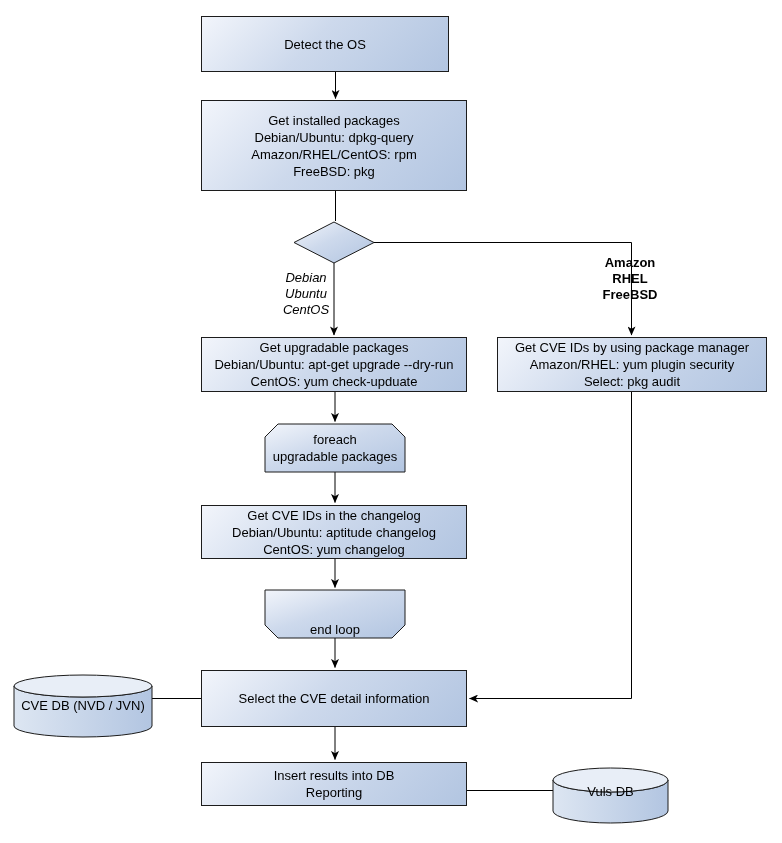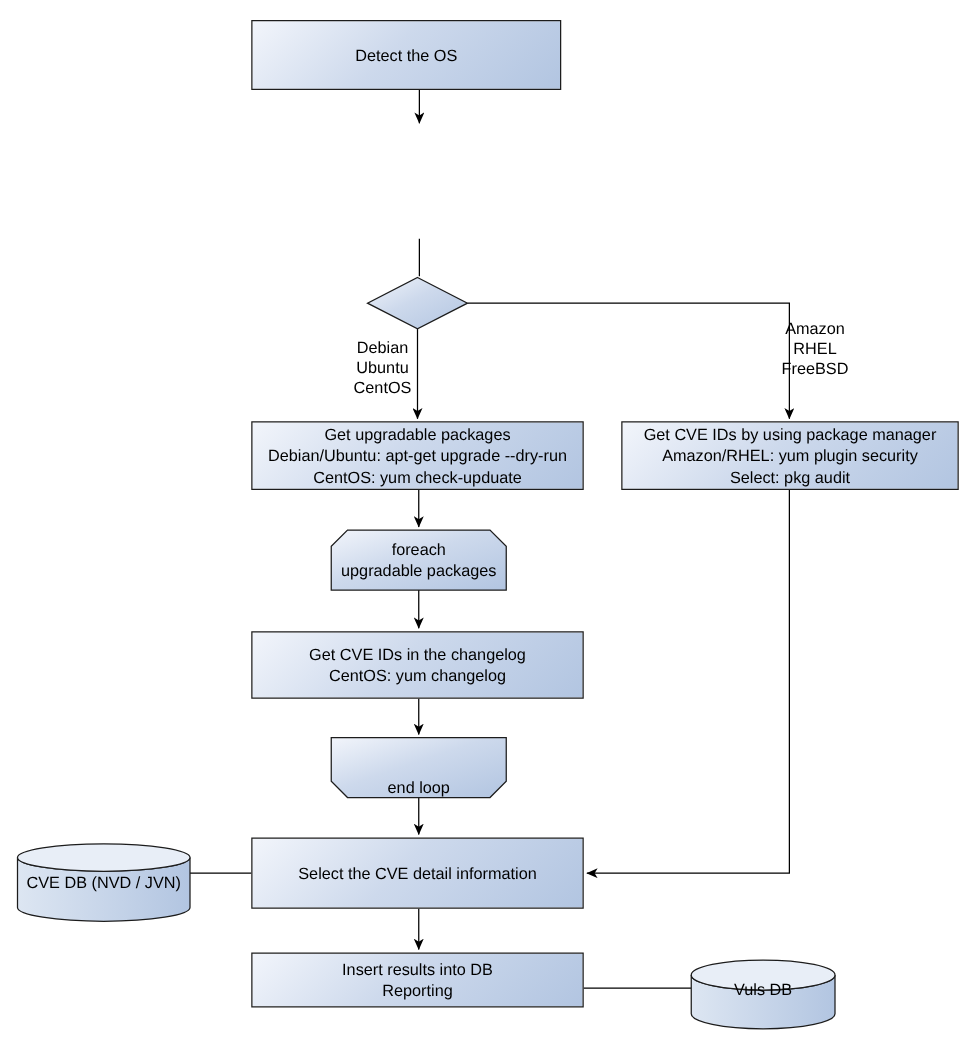--- a/index.html
+++ b/index.html
@@ -67,40 +67,47 @@
     <ellipse cx="83" cy="686" rx="69" ry="11" fill="#e8eef7" stroke="#1c1c1c"></ellipse>
 
     <path d="M553,780 L553,811 A57.5,12 0 0 0 668,811 L668,780 A57.5,12 0 0 1 553,780 Z" fill="url(#gradCyl)" stroke="#1c1c1c"></path>
     <ellipse cx="610.5" cy="780" rx="57.5" ry="12" fill="#e8eef7" stroke="#1c1c1c"></ellipse>
   </svg>
 
   <div class="node rect" style="left:201px;top:16px;width:248px;height:56px;">
     <span class="line">Detect the OS</span>
   </div>
 
+  <div class="node rect" style="left:201px;top:100px;width:266px;height:91px;">
+    <span class="line">Get installed packages</span>
+    <span class="line">Debian/Ubuntu: dpkg-query</span>
+    <span class="line">Amazon/RHEL/CentOS: rpm</span>
+    <span class="line">FreeBSD: pkg</span>
+  </div>
 
   <div class="node rect" style="left:201px;top:337px;width:266px;height:55px;">
     <span class="line">Get upgradable packages</span>
     <span class="line">Debian/Ubuntu: apt-get upgrade --dry-run</span>
     <span class="line">CentOS: yum check-upduate</span>
   </div>
 
   <div class="node rect" style="left:497px;top:337px;width:270px;height:55px;">
     <span class="line">Get CVE IDs by using package manager</span>
     <span class="line">Amazon/RHEL: yum plugin security</span>
     <span class="line">Select: pkg audit</span>
   </div>
 
   <div class="node ghost" style="left:265px;top:424px;width:140px;height:48px;">
     <span class="line">foreach</span>
     <span class="line">upgradable packages</span>
   </div>
 
   <div class="node rect" style="left:201px;top:505px;width:266px;height:54px;">
     <span class="line">Get CVE IDs in the changelog</span>
+    <span class="line">Debian/Ubuntu: aptitude changelog</span>
     <span class="line">CentOS: yum changelog</span>
   </div>
 
   <div class="node ghost" style="left:265px;top:590px;width:140px;height:48px;justify-content:flex-end;">
     <span class="line">end loop</span>
   </div>
 
   <div class="node rect" style="left:201px;top:670px;width:266px;height:57px;">
     <span class="line">Select the CVE detail information</span>
   </div>
@@ -111,25 +118,25 @@
 
   <div class="node rect" style="left:201px;top:762px;width:266px;height:44px;">
     <span class="line">Insert results into DB</span>
     <span class="line">Reporting</span>
   </div>
 
   <div class="node ghost" style="left:553px;top:779px;width:115px;height:24px;">
     <span class="line">Vuls DB</span>
   </div>
 
-  <div class="edge-label" style="left:280px;top:270px;width:52px;">
+  <div class="edge-label" style="left:280px;top:270px;width:52px;font-style:italic;">
     <span class="line">Debian</span>
     <span class="line">Ubuntu</span>
     <span class="line">CentOS</span>
   </div>
 
-  <div class="edge-label" style="left:624px;top:255px;width:56px;">
+  <div class="edge-label" style="left:602px;top:255px;width:56px;font-weight:bold;">
     <span class="line">Amazon</span>
     <span class="line">RHEL</span>
     <span class="line">FreeBSD</span>
   </div>
 
 </div>
 
 </body></html>

